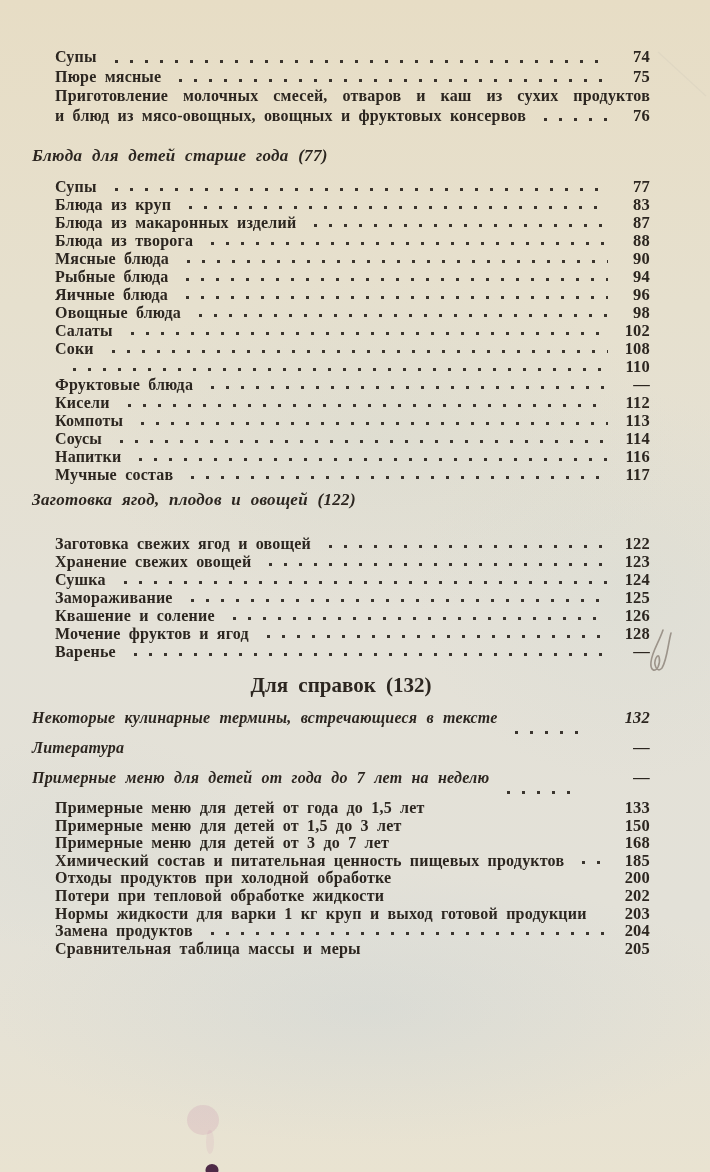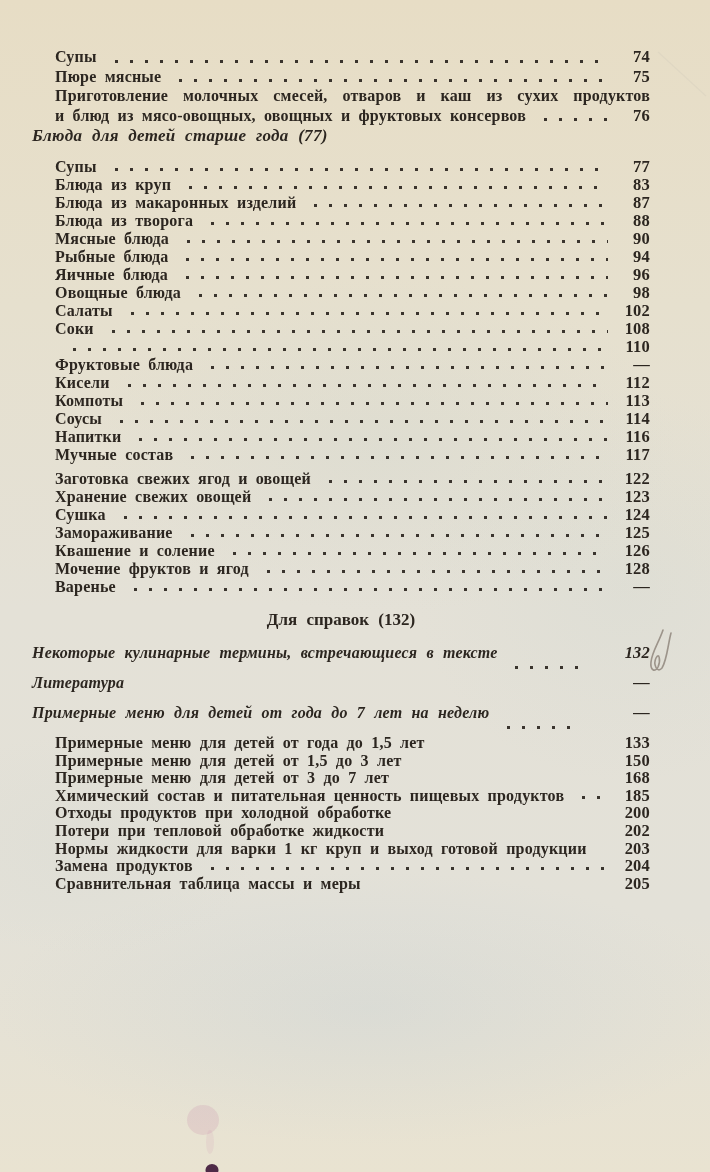--- a/index.html
+++ b/index.html
@@ -67,33 +67,33 @@
   .section-heading {
     font-size: 17px;
     font-weight: 700;
     font-style: italic;
     height: 22px;
     line-height: 19px;
     letter-spacing: 0.3px;
     word-spacing: 5px;
     margin: 0;
   }
-  .heading-1 { }
+  .heading-1 { margin-top: 20px; }
   .heading-2 { margin-top: 6px; }
   .center-heading {
-    font-size: 17px;
+    font-size: 21px;
     font-weight: 700;
     text-align: center;
     height: 22px;
     line-height: 20px;
     word-spacing: 5px;
     margin-top: 14px;
   }
   .list-b { margin-top: 10px; }
-  .list-c { margin-top: 6px; }
+  .list-c { margin-top: 23px; }
   .list-italic { margin-top: 12px; }
   .list-final { }
   .marks-overlay {
     position: absolute;
     left: 0; top: 0;
     pointer-events: none;
   }
 </style>
 </head>
 <body>
@@ -198,20 +198,21 @@
           <span class="title">Напитки</span>
           <span class="leader dotted"></span>
           <span class="pagenum">116</span>
         </div>
         <div class="row">
           <span class="title">Мучные состав</span>
           <span class="leader dotted"></span>
           <span class="pagenum">117</span>
         </div>
       </div>
+      <div class="section-heading heading-2">Заготовка ягод, плодов и овощей (122)</div>
       <div class="entry-list v-main list-c">
         <div class="row">
           <span class="title">Заготовка свежих ягод и овощей</span>
           <span class="leader dotted"></span>
           <span class="pagenum">122</span>
         </div>
         <div class="row">
           <span class="title">Хранение свежих овощей</span>
           <span class="leader dotted"></span>
           <span class="pagenum">123</span>

